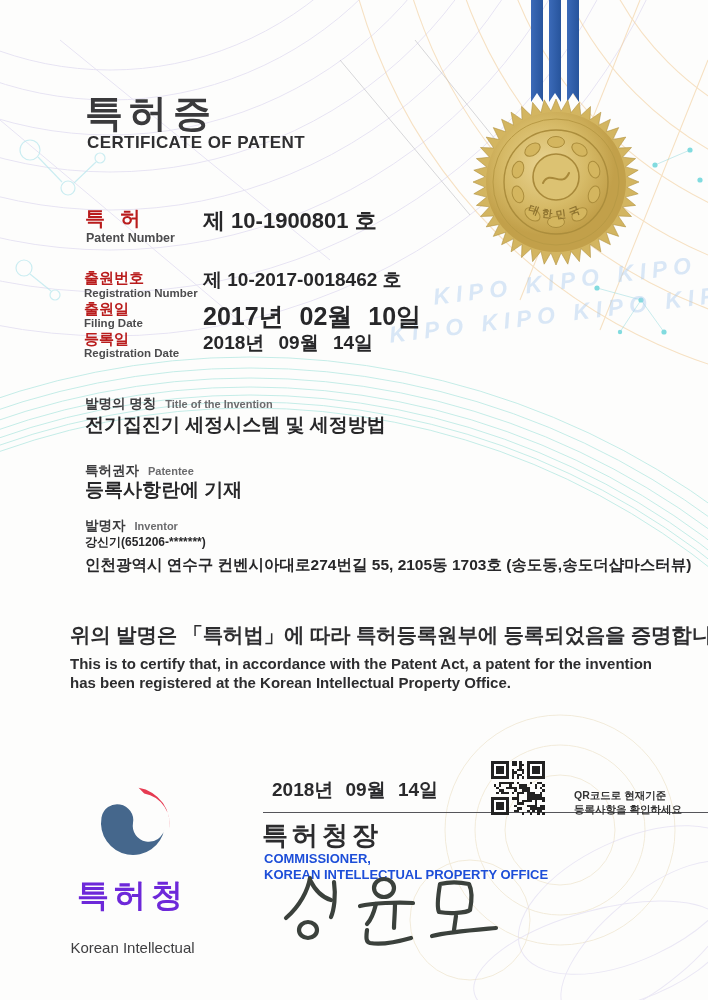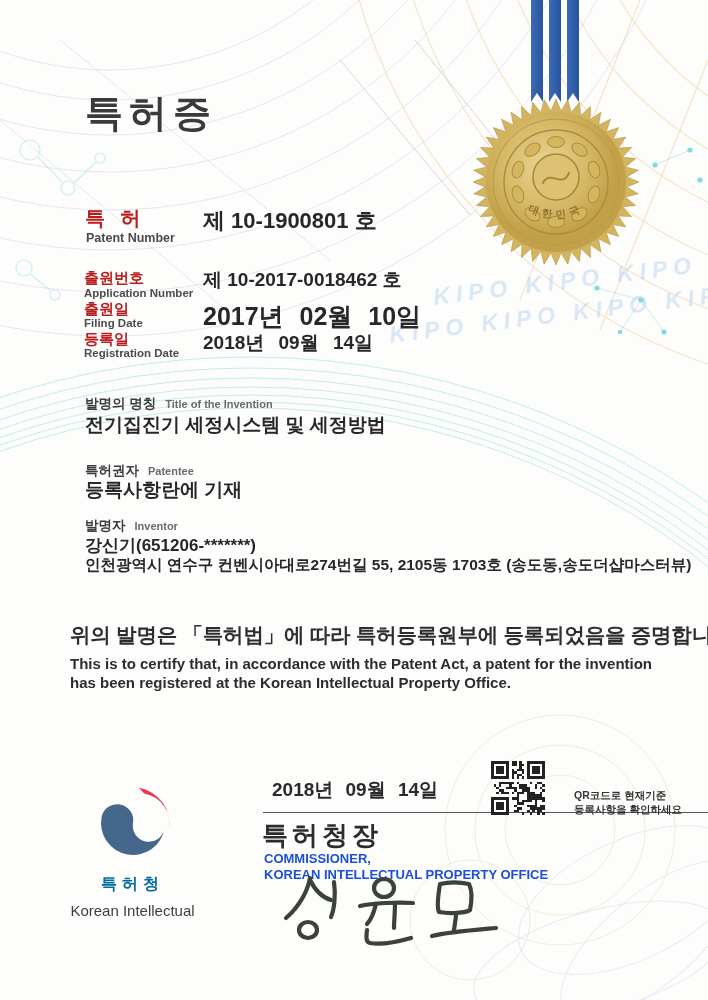--- a/index.html
+++ b/index.html
@@ -36,22 +36,22 @@
   .qr{left:491px;top:761px;}
   .qr-cap{left:574px;font-size:10.5px;font-weight:700;color:#333;white-space:nowrap;}
   .kipo-head{left:262px;top:818px;font-size:26px;font-weight:800;letter-spacing:4px;color:#2c2c2e;}
   .comm{left:264px;font-size:13px;font-weight:700;color:#1d4ed8;white-space:nowrap;text-align:center;}
   .sig{left:272px;top:872px;}
   .sr{position:absolute;width:1px;height:1px;overflow:hidden;clip-path:inset(50%);}
 
   
   .logo-wrap{left:40px;top:783px;width:185px;text-align:center;}
   .logo-sym{margin:0 auto;width:80px;height:80px;}
-  .logo-ko{margin-top:11px;font-size:16px;font-weight:800;letter-spacing:5px;color:#0369a1;}
-  .logo-en{margin-top:6px;font-size:15px;font-weight:500;line-height:19px;color:#3e3e40;}
+  .logo-ko{margin-top:11px;font-size:32px;font-weight:800;letter-spacing:5px;color:#6d28d9;}
+  .logo-en{margin-top:20px;font-size:15px;font-weight:500;line-height:19px;color:#3e3e40;}
 
   .wm{position:absolute;font-size:23px;font-weight:800;font-style:italic;color:#aecdf0;
       opacity:.45;white-space:nowrap;letter-spacing:6px;pointer-events:none;}
 </style>
 </head>
 <body>
 
 <div class="page">
 
   <svg class="bg-svg" width="708" height="1000">
@@ -164,27 +164,28 @@
         </g>
       <circle cx="85" cy="80" r="23" fill="#dcc272" stroke="#a8893a" stroke-width="1.6"></circle>
       <path d="M72,86 C79,72 91,92 98,76" fill="none" stroke="#a8893a" stroke-width="2" stroke-linecap="round"></path>
       <text font-family="Liberation Sans, sans-serif" font-size="10.5" font-weight="700" fill="#8f7430" letter-spacing="4">
         <textPath href="#sealArc" startOffset="50%" text-anchor="middle">대한민국</textPath>
       </text>
     </svg>
   </div>
 
   <div class="abs title-ko">특허증</div>
+  <div class="abs title-en">CERTIFICATE OF PATENT</div>
 
   <div class="abs lbl-ko" style="left:85px;top:205px;font-size:20px;letter-spacing:5px;">특 허</div>
   <div class="abs lbl-en" style="left:86px;top:231px;font-size:12.5px;">Patent Number</div>
   <div class="abs val" style="left:203px;top:206px;font-size:22px;">제 10-1900801 호</div>
 
   <div class="abs lbl-ko" style="left:84px;top:269px;font-size:15px;">출원번호</div>
-  <div class="abs lbl-en" style="left:84px;top:287px;font-size:11.5px;">Application Number</div>
+  <div class="abs lbl-en" style="left:84px;top:287px;font-size:11.5px;">Registration Number</div>
   <div class="abs val" style="left:203px;top:267px;font-size:19px;">제 10-2017-0018462 호</div>
 
   <div class="abs lbl-ko" style="left:84px;top:300px;font-size:15px;">출원일</div>
   <div class="abs lbl-en" style="left:84px;top:317px;font-size:11.5px;">Filing Date</div>
   <div class="abs val val-date" style="left:203px;top:300px;font-size:25px;">2017년 02월 10일</div>
 
   <div class="abs lbl-ko" style="left:84px;top:330px;font-size:15px;">등록일</div>
   <div class="abs lbl-en" style="left:84px;top:347px;font-size:11.5px;">Registration Date</div>
   <div class="abs val val-date" style="left:203px;top:330px;font-size:19px;">2018년 09월 14일</div>
 
@@ -194,21 +195,21 @@
   <div class="abs val" style="left:85px;top:412px;font-size:19px;">전기집진기 세정시스템 및 세정방법</div>
 
   <div class="abs lbl-inline" style="left:85px;top:462px;">
     <span>특허권자</span><span class="en">Patentee</span>
   </div>
   <div class="abs val" style="left:85px;top:477px;font-size:19px;">등록사항란에 기재</div>
 
   <div class="abs lbl-inline" style="left:85px;top:517px;">
     <span>발명자</span><span class="en">Inventor</span>
   </div>
-  <div class="abs val" style="left:85px;top:534px;font-size:17px;">강신기(651206-*******)</div>
+  <div class="abs val" style="left:85px;top:534px;font-size:12px;">강신기(651206-*******)</div>
   <div class="abs val" style="left:85px;top:555px;font-size:15.5px;">인천광역시 연수구 컨벤시아대로274번길 55, 2105동 1703호 (송도동,송도더샵마스터뷰)</div>
 
   <div class="abs stmt-ko">위의 발명은 「특허법」에 따라 특허등록원부에 등록되었음을 증명합니다.</div>
   <div class="abs stmt-en" style="top:655px;">This is to certify that, in accordance with the Patent Act, a patent for the invention</div>
   <div class="abs stmt-en" style="top:674px;">has been registered at the Korean Intellectual Property Office.</div>
 
   <div class="abs issue-date">2018년 09월 14일</div>
   <div class="abs rule"></div>
   <div class="abs qr">
     <svg id="qr-svg" width="54" height="54" viewBox="0 0 21 21" shape-rendering="crispEdges">

